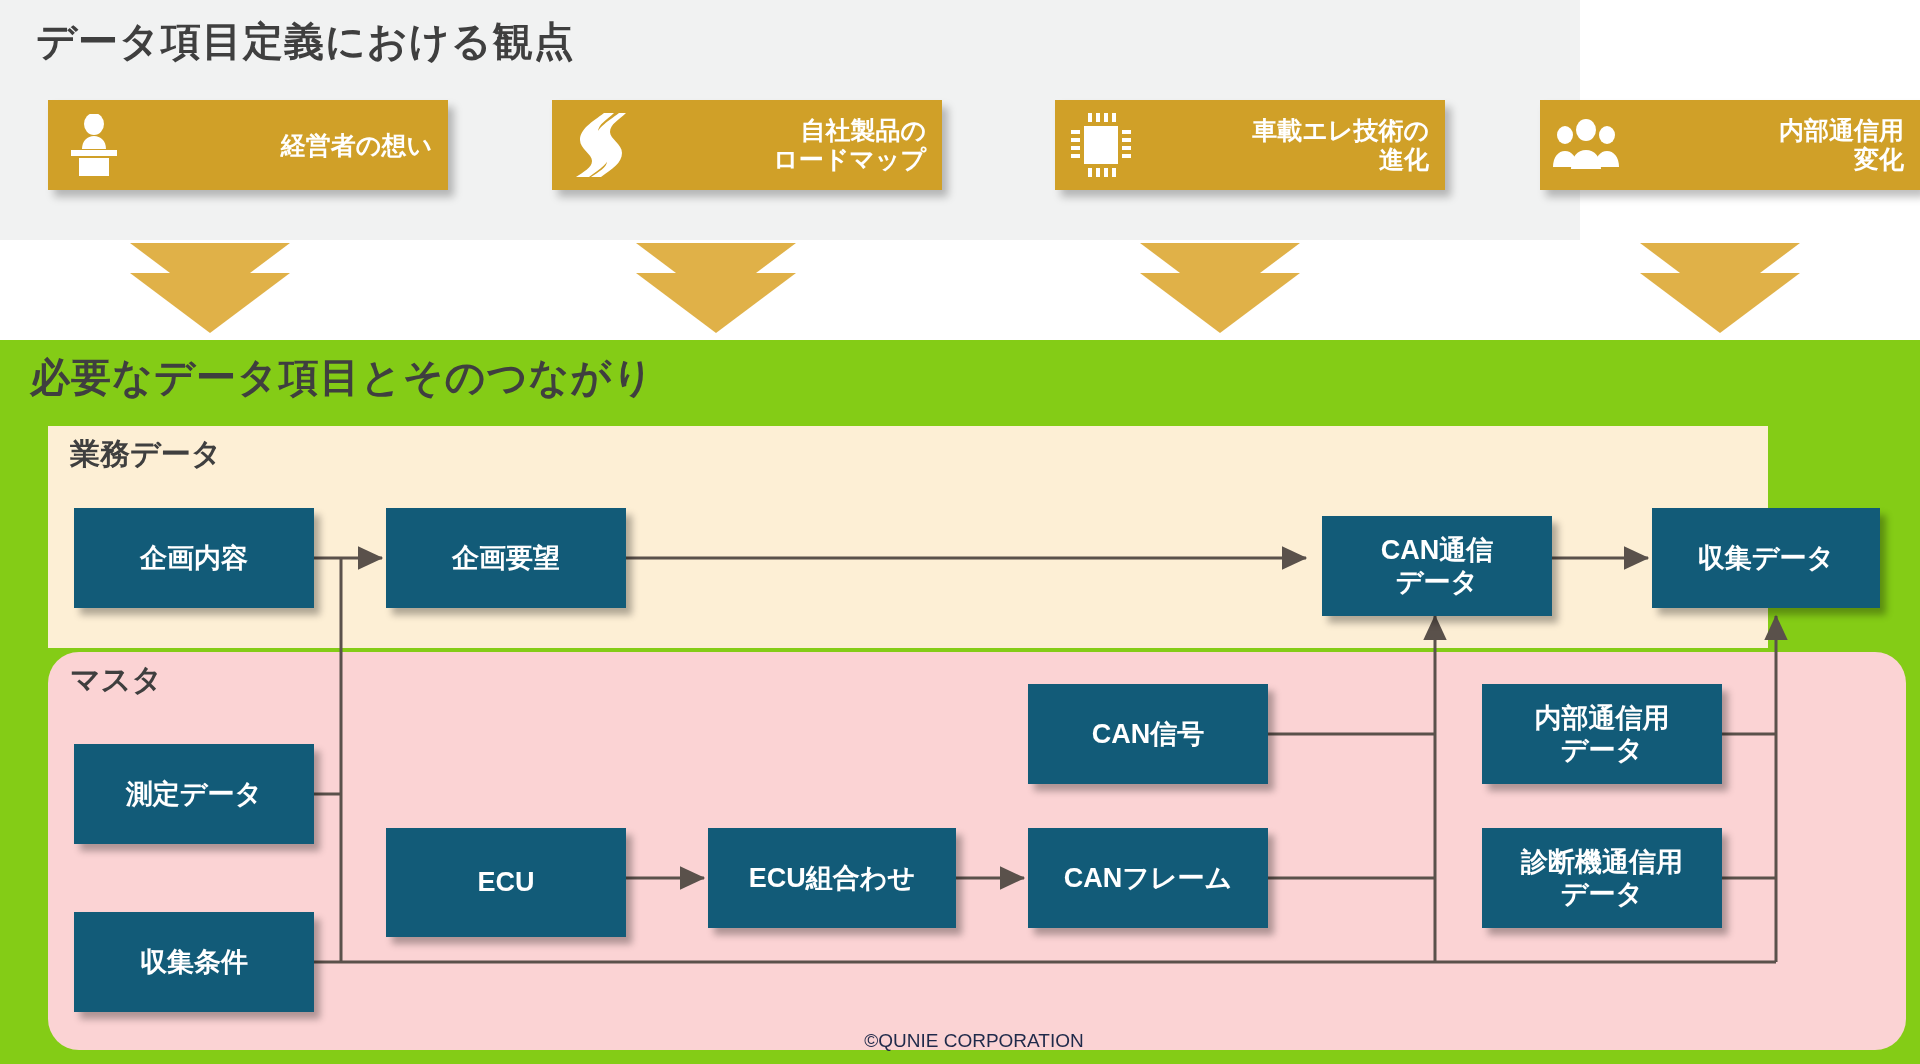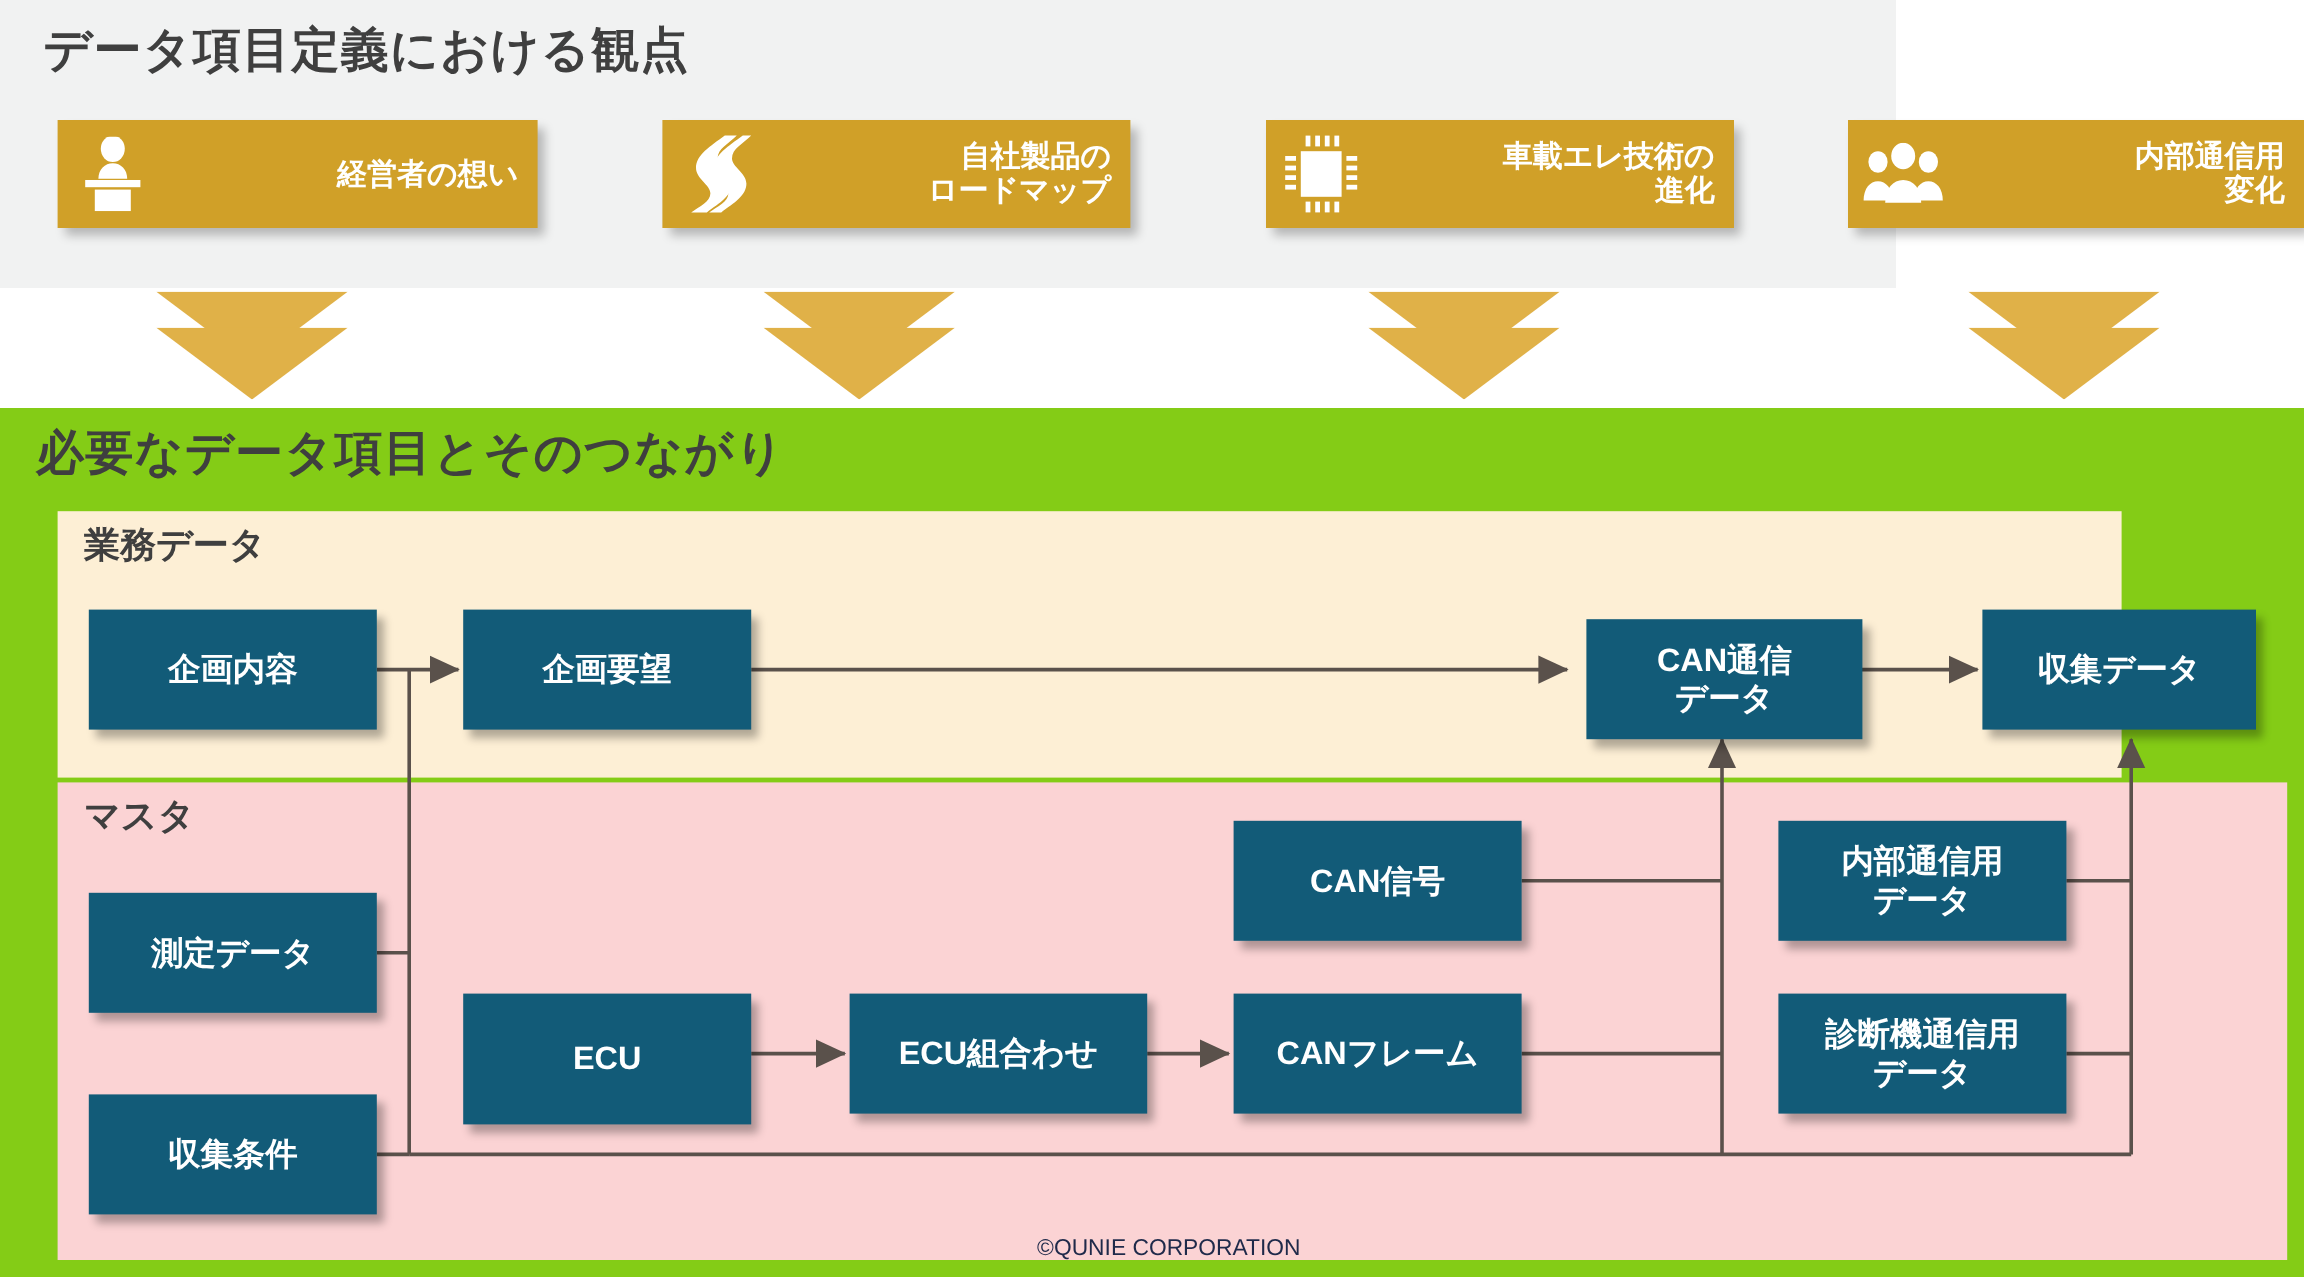--- a/index.html
+++ b/index.html
@@ -59,20 +59,21 @@
     letter-spacing:1px;
   }
   .band{ position:absolute; }
   #band-gyomu{
     left:48px; top:86px; width:1720px; height:222px;
     background:#FDEFD5;
   }
   #band-master{
     left:48px; top:312px; width:1858px; height:398px;
     background:#FBD3D4;
+    border-radius:31px;
   }
   .band-label{
     position:absolute; left:22px; top:8px;
     font-size:30px; font-weight:bold; color:#3F3F3F;
   }
 
   
   .node{
     position:absolute;
     background:#125B78;

